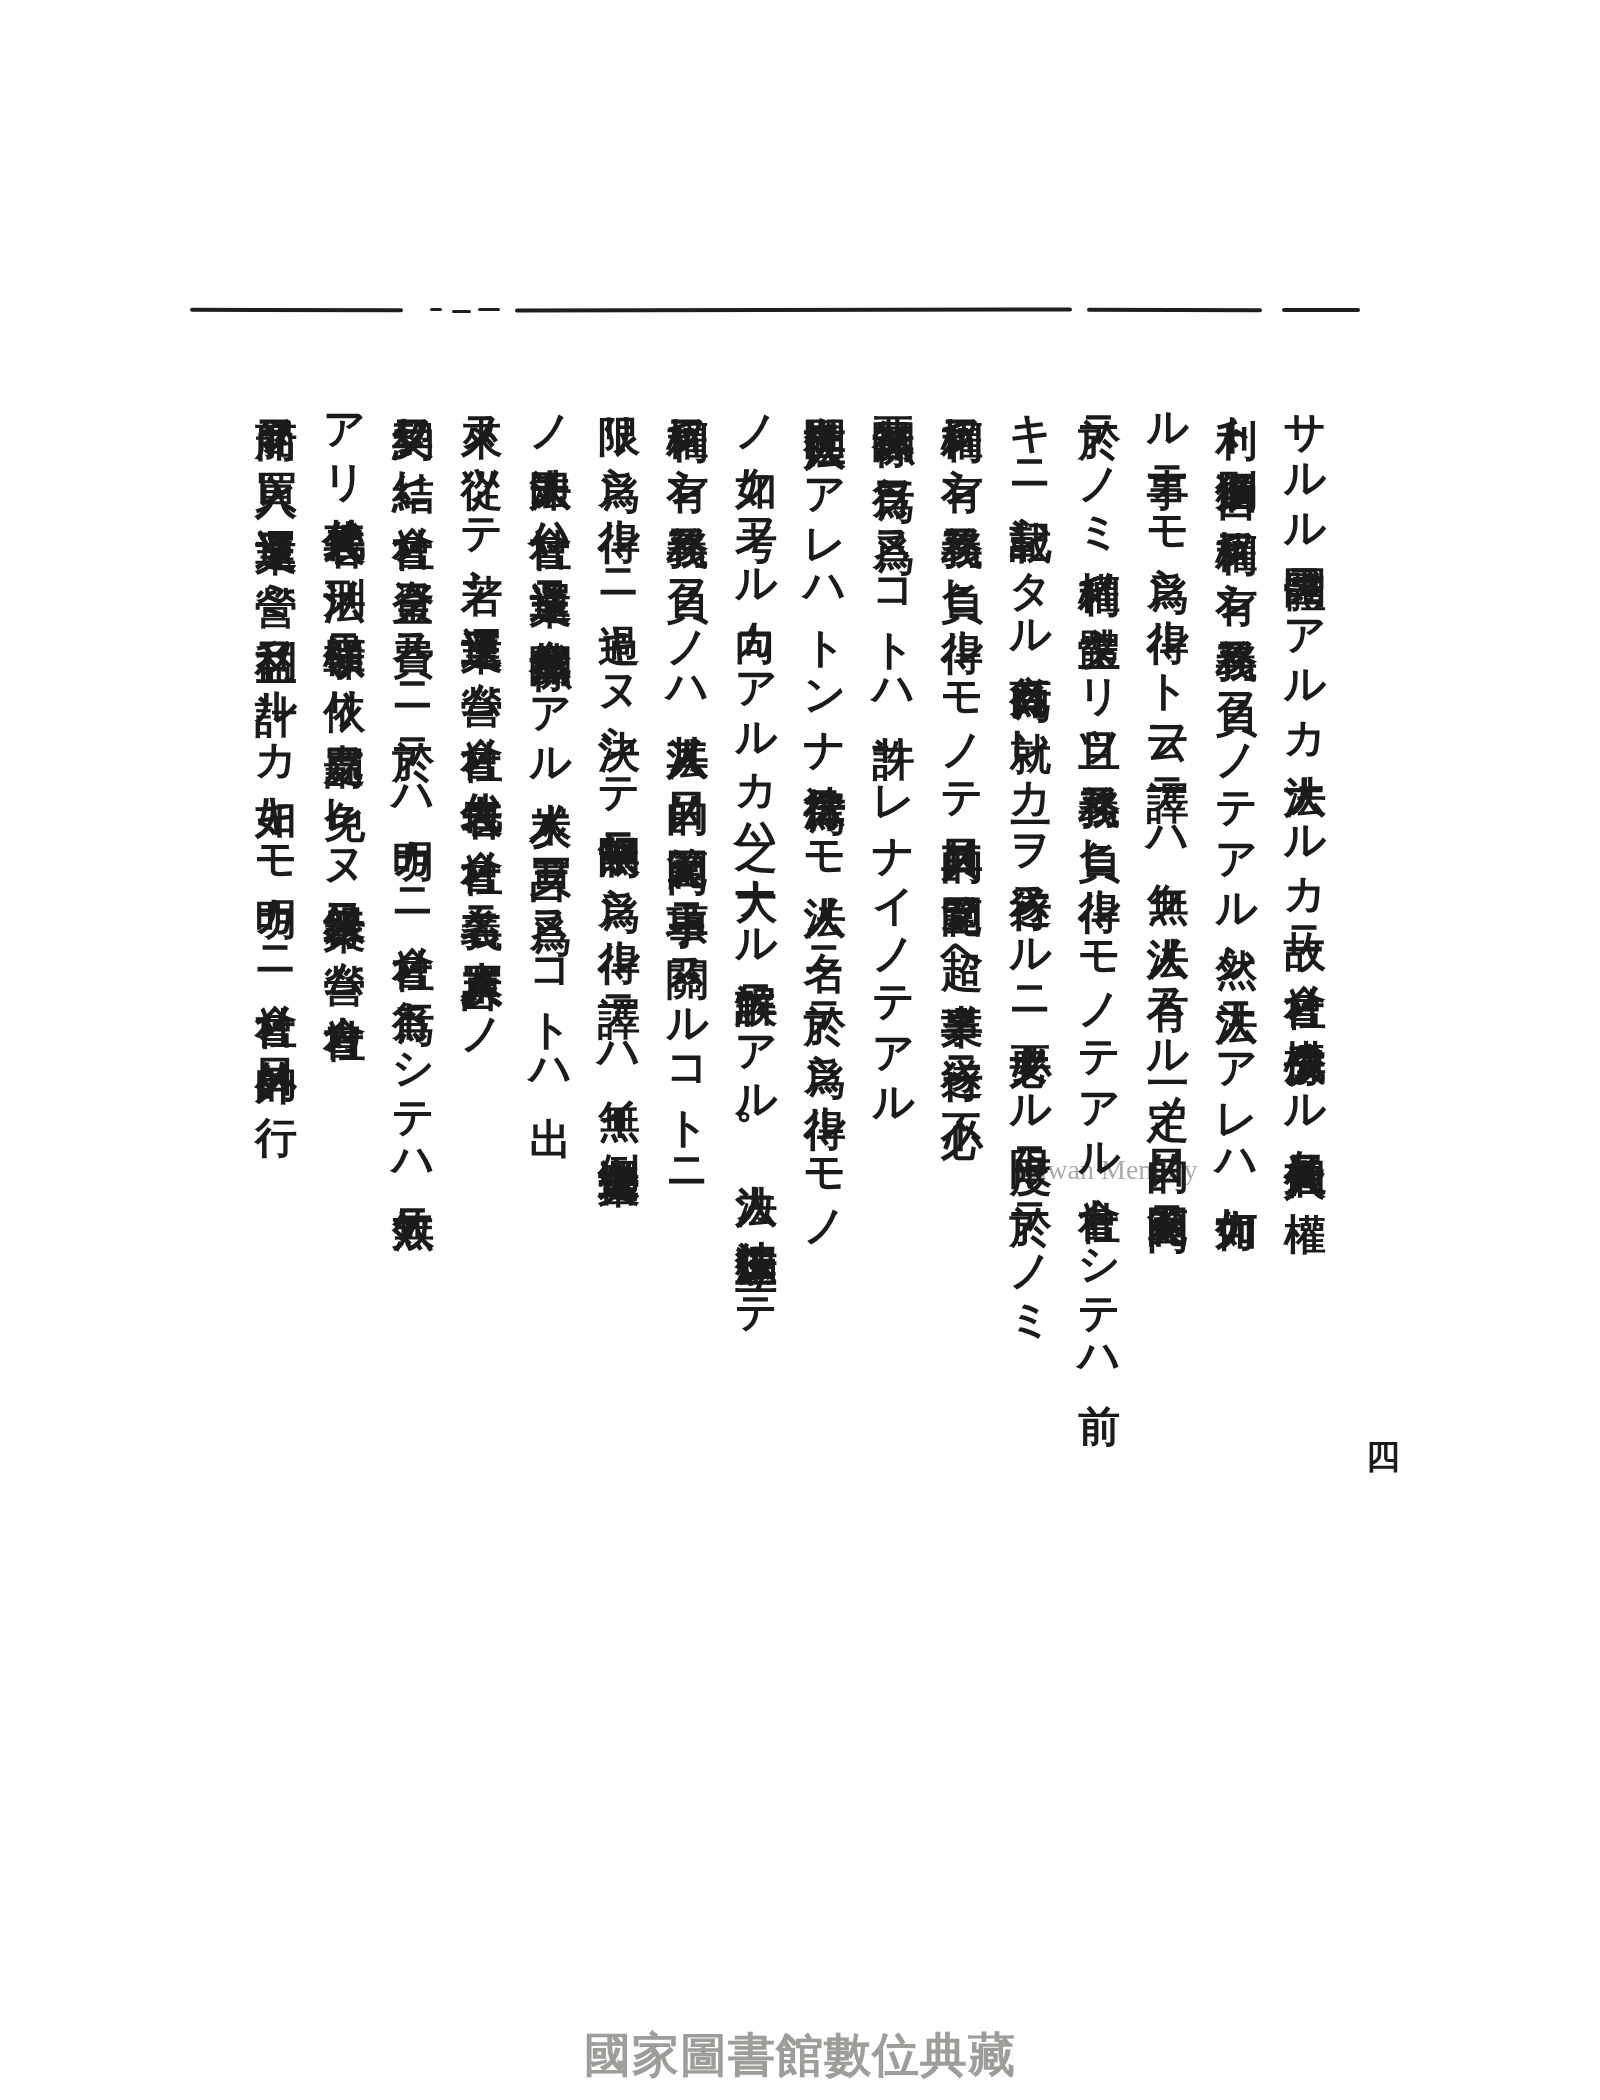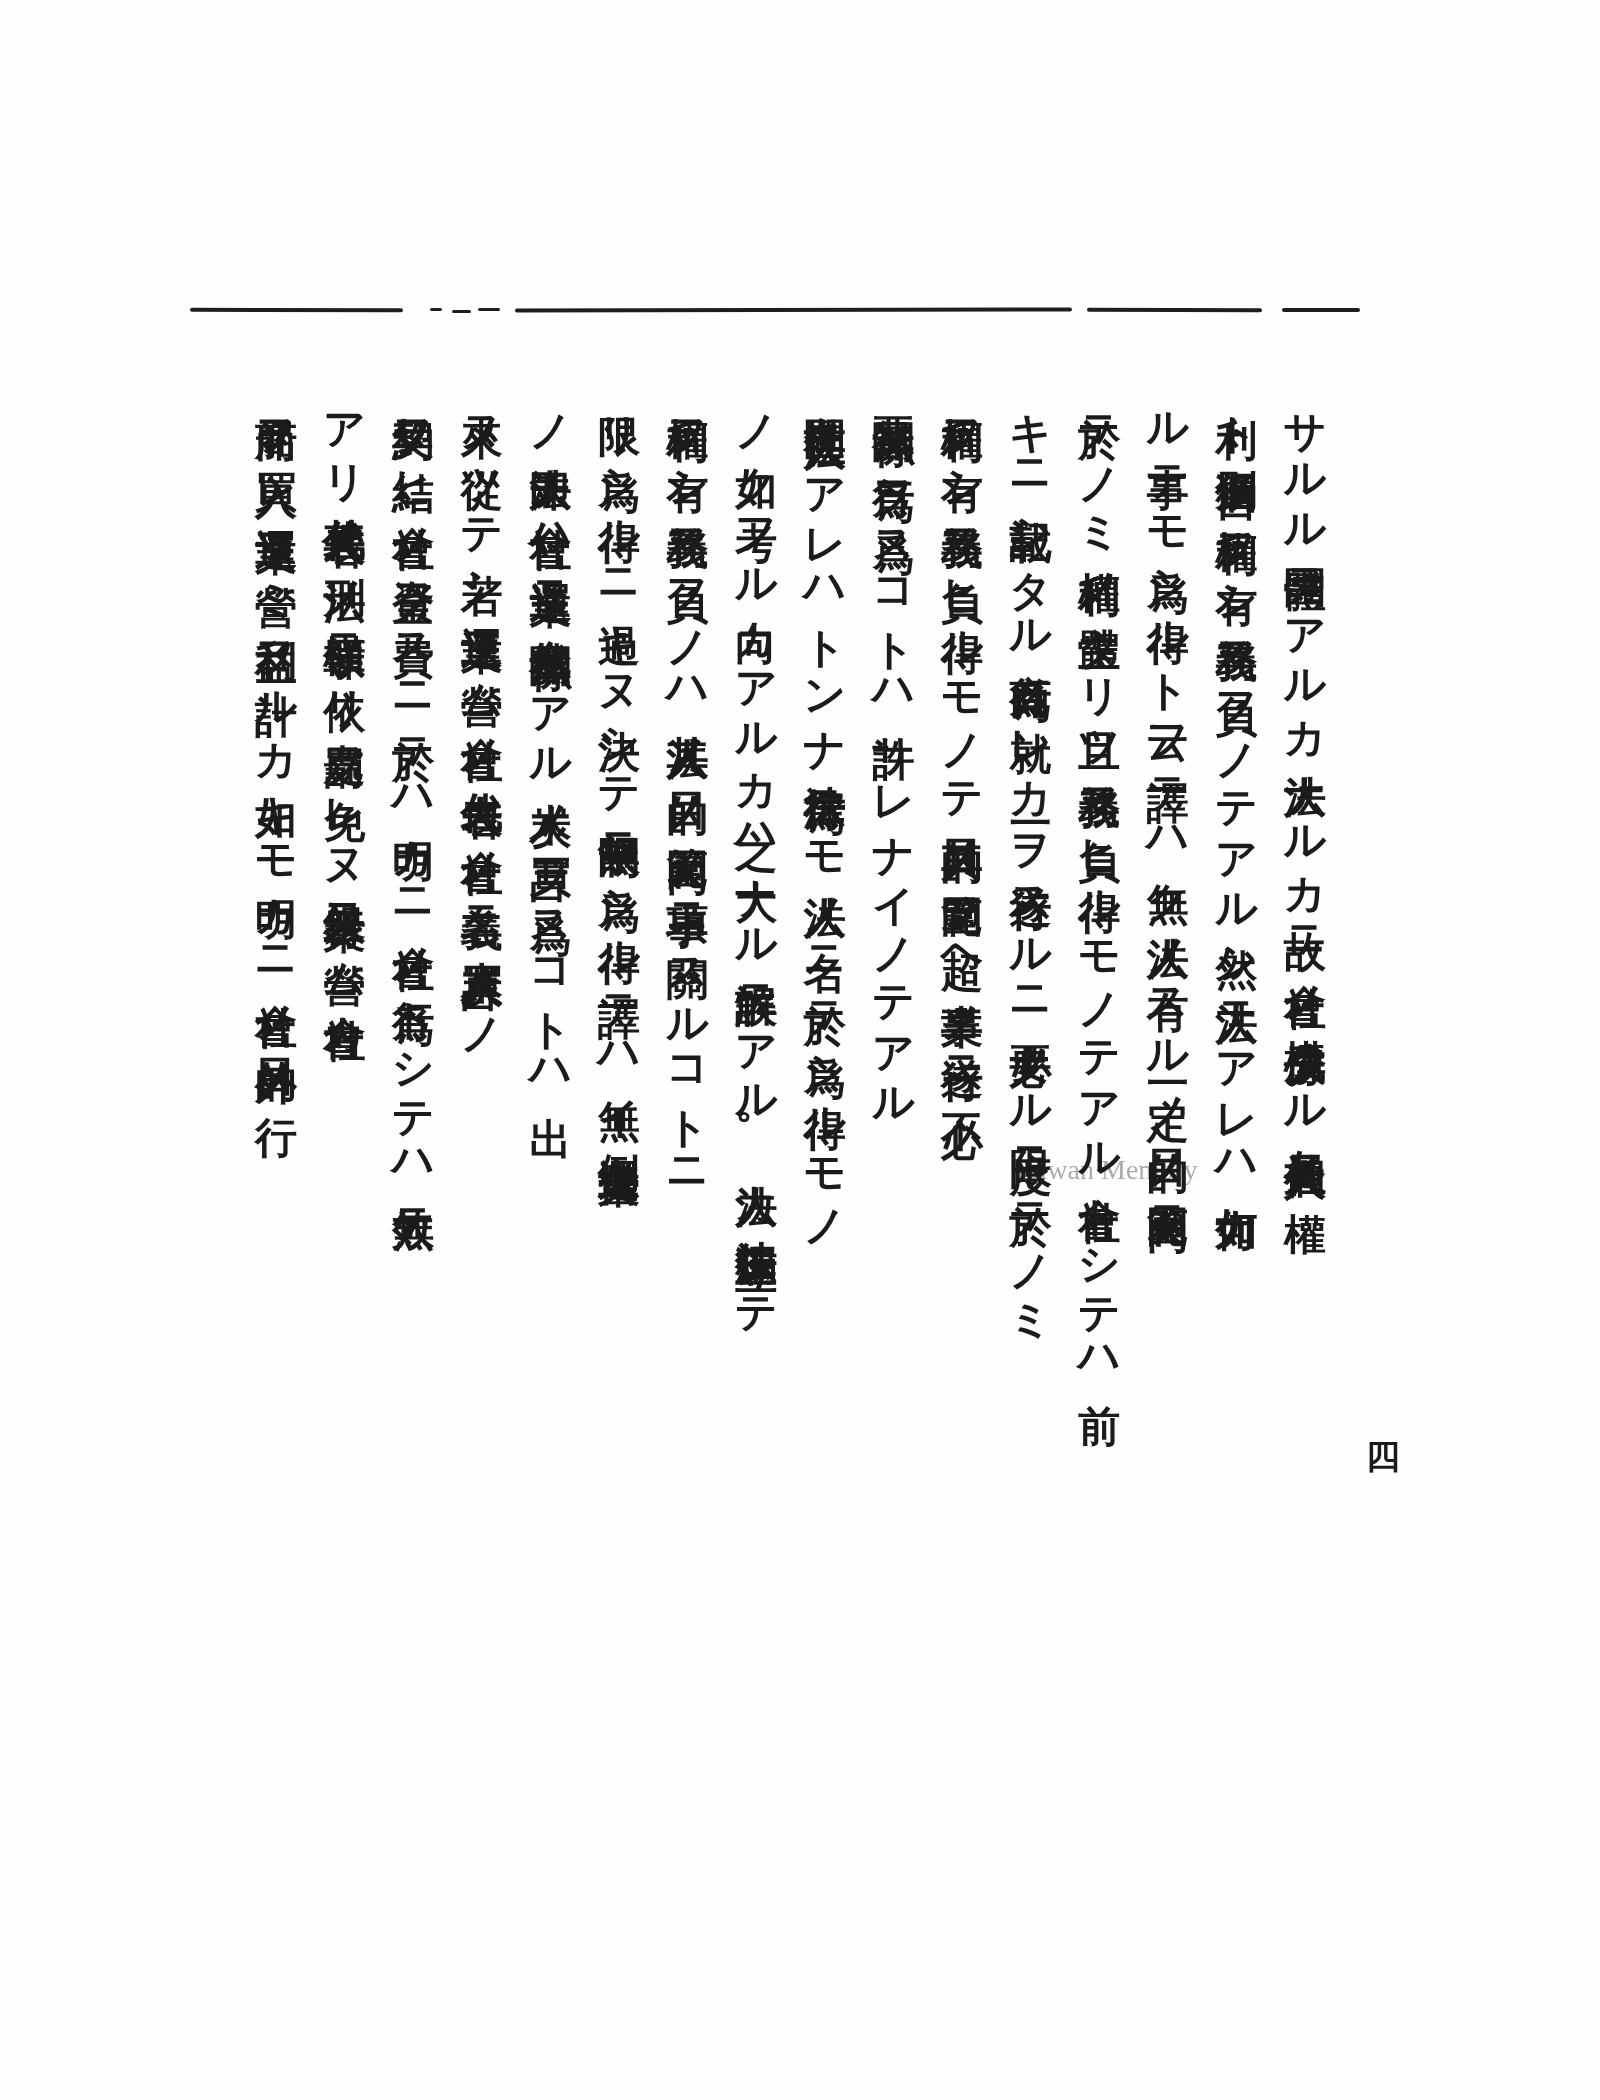--- a/index.html
+++ b/index.html
@@ -112,14 +112,15 @@
       <div class="vcol" style="left: 316.6px;">アリ其代表者ハ刑法ノ橫領罪ニ依リ處罰ヲ免レヌ又銀行業ヲ營ム會社カ</div>
       <div class="vcol" style="left: 248px;">商船ヲ買入レ運送業ヲ營ミ利益ヲ計ルカ如キモ明カニ會社ノ目的外ノ行</div>
     </div>
 
   <div id="watermark">
     <span class="wm-latin">Taiwan Memory</span>
   </div>
 
   <div id="folio">四</div>
 
+  <div id="footer-caption">國家圖書館數位典藏</div>
 
 </div>
 
 </body></html>

